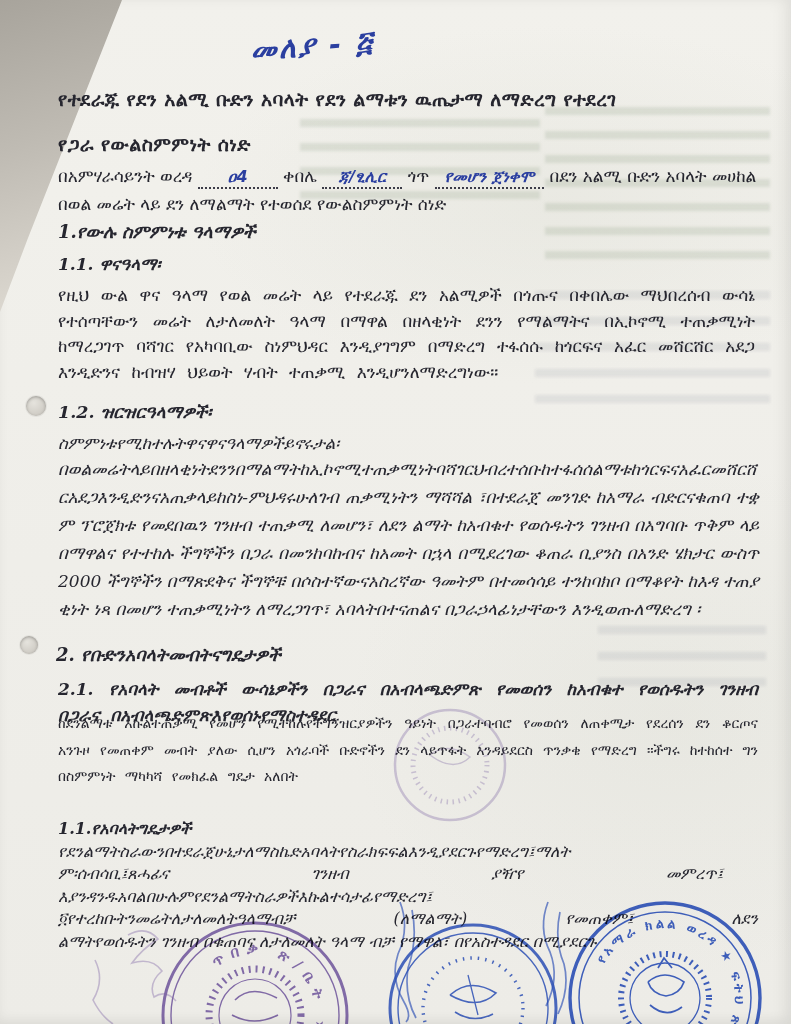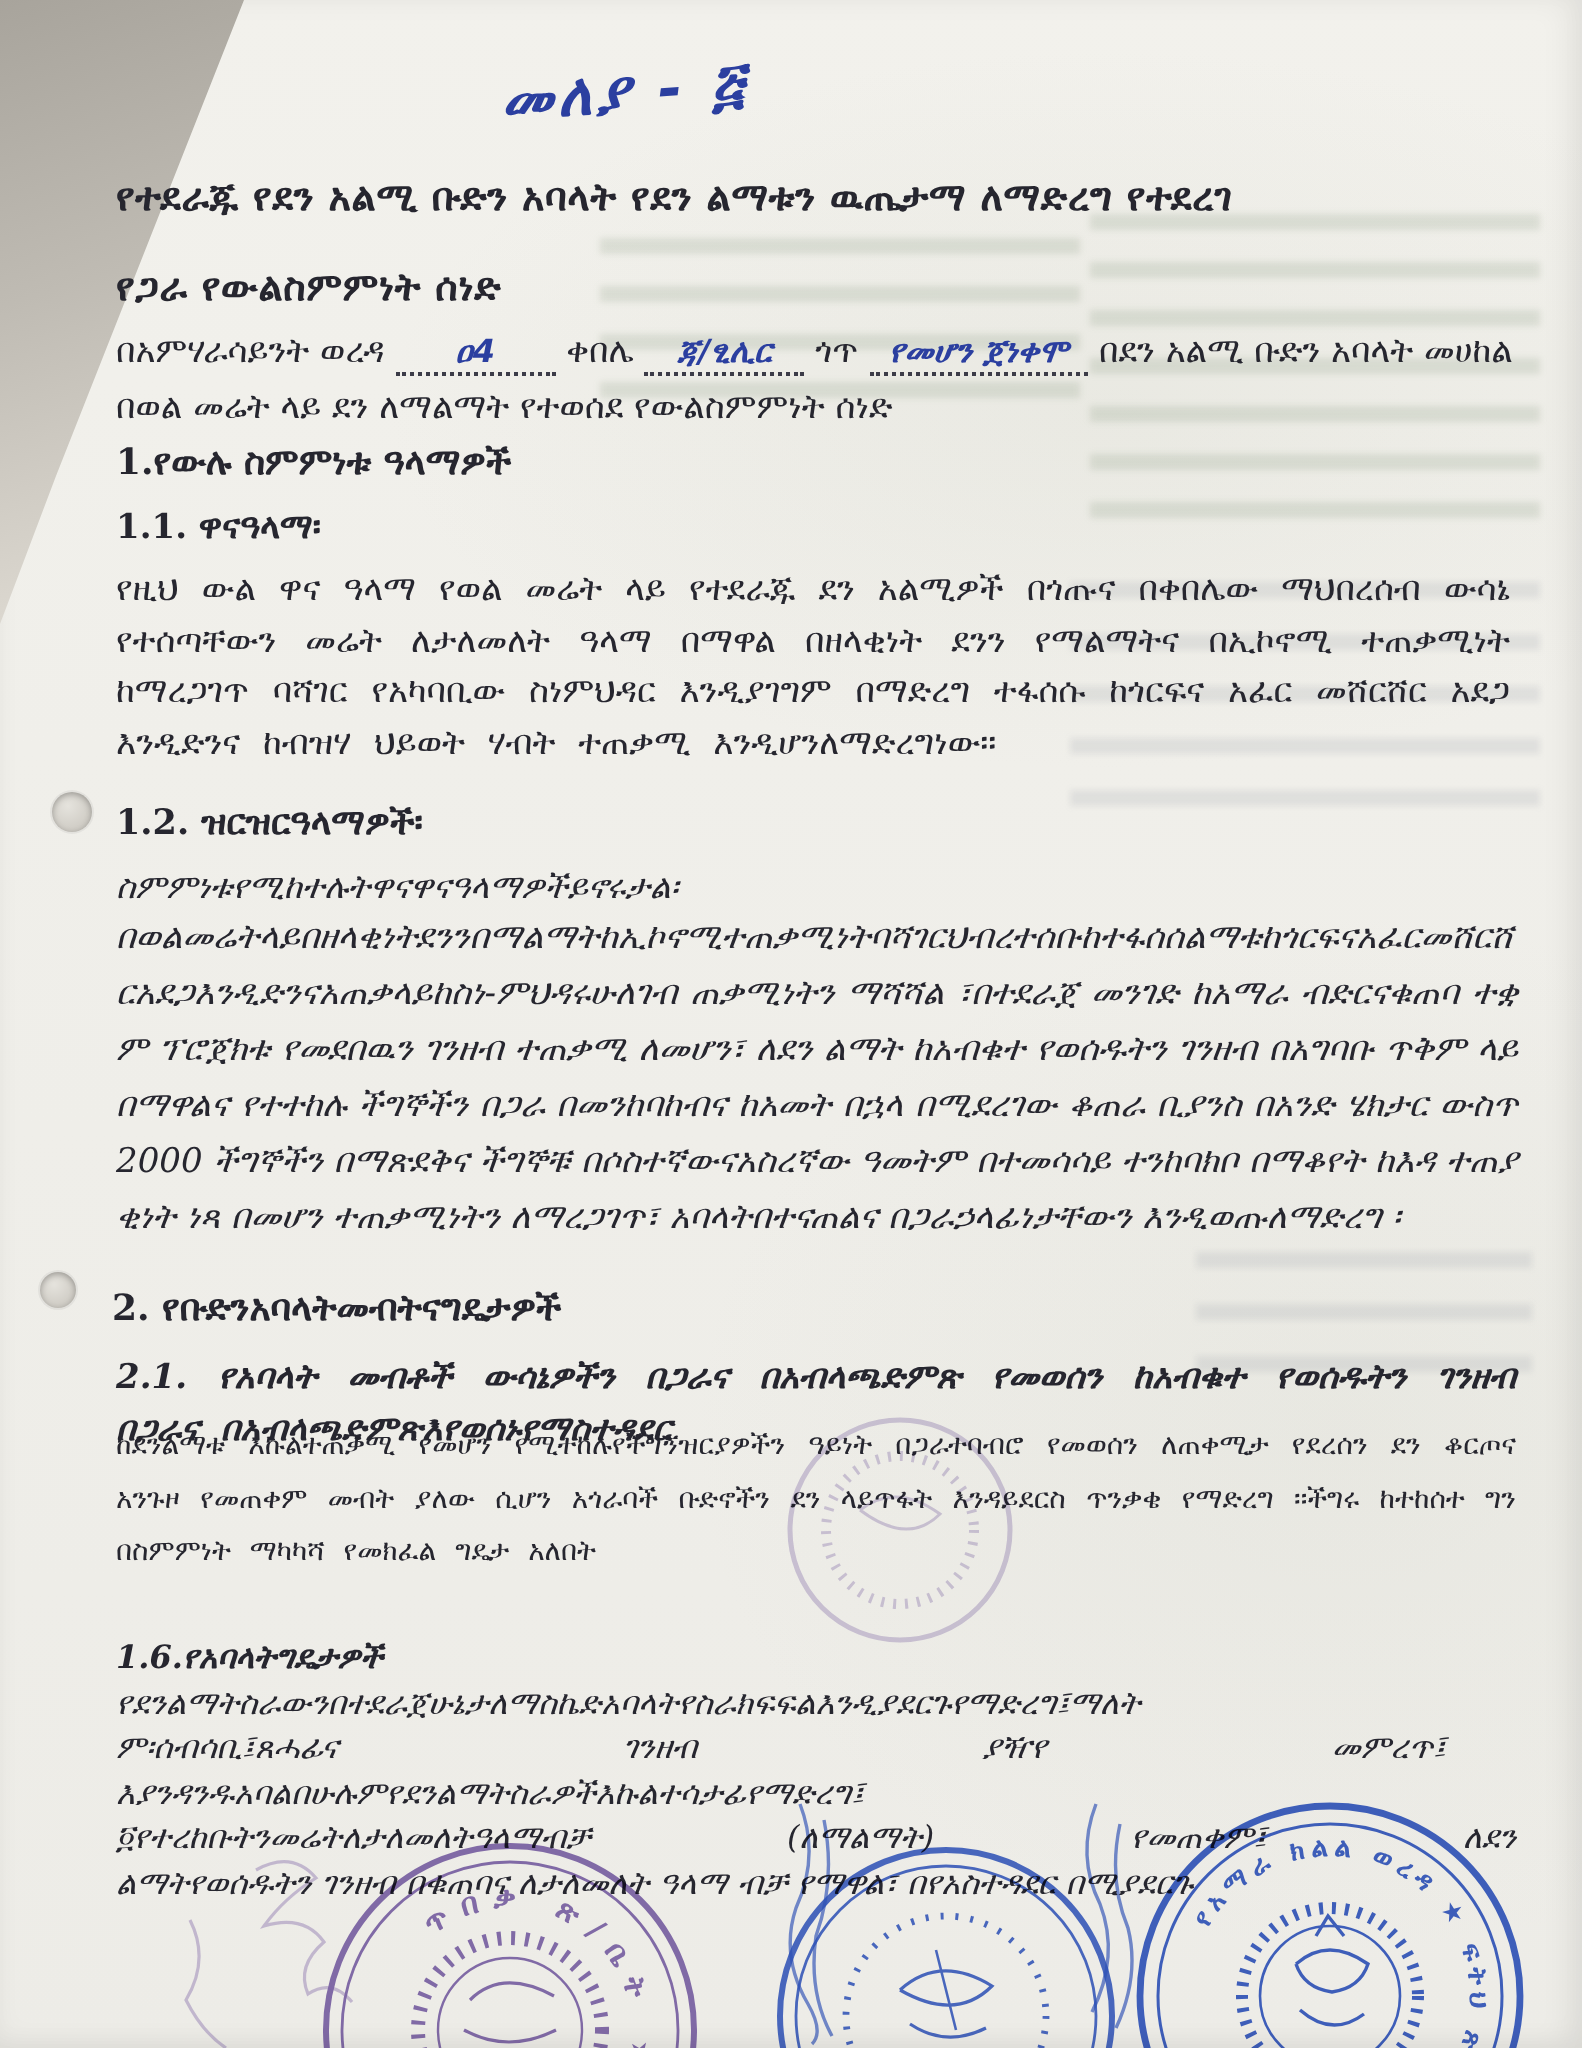--- a/index.html
+++ b/index.html
@@ -27,21 +27,21 @@
   .bleed{position:absolute;filter:blur(1.6px);pointer-events:none;}
   .bleed.green{background:repeating-linear-gradient(to bottom,transparent 0 7px,rgba(108,132,100,.16) 7px 15px,transparent 15px 24px);}
   .bleed.gray{background:repeating-linear-gradient(to bottom,transparent 0 8px,rgba(110,118,135,.12) 8px 16px,transparent 16px 26px);}
   .hand{color:#2b3fa0;font-style:italic;font-family:"DejaVu Sans","Liberation Sans",sans-serif;}
   .hw-top{left:250px;top:22px;width:320px;font-size:29px;transform:rotate(-4deg);letter-spacing:2px;font-weight:bold;}
   .title{left:58px;width:700px;font-weight:bold;font-size:19px;letter-spacing:.4px;}
   .t1{top:88px;} .t2{top:133px;}
   .intro{left:58px;top:162px;width:702px;font-size:17px;line-height:28px;}
   .blank{display:inline-block;border-bottom:2px dotted #3c3c48;padding:0 10px;min-width:60px;text-align:center;line-height:20px;}
   .blank .hand{font-size:16px;font-weight:bold;text-align:center;}
-  .h-bold{font-weight:bold;}
+  .h-bold{font-weight:bold;font-style:italic;}
   .s1{left:58px;top:221px;font-size:18px;}
   .s11{left:58px;top:254px;font-size:17px;text-align:right;}
   .body11{left:58px;top:283px;width:697px;font-size:17px;line-height:25.5px;text-align:justify;word-spacing:6px;}
   .s12{left:58px;top:402px;font-size:17.5px;}
   .s12i{left:58px;top:434px;font-size:16.5px;font-style:italic;}
   .body12{left:58px;top:455px;width:701px;font-size:17px;line-height:28px;text-align:justify;word-break:break-all;font-style:italic;}
   .s2{left:56px;top:644px;font-size:18px;}
   .s21{left:58px;top:676px;width:700px;font-size:17px;line-height:26px;font-weight:bold;font-style:italic;text-align:justify;word-spacing:5px;}
   .body21{left:58px;top:710px;width:700px;font-size:14px;line-height:26.5px;text-align:justify;word-spacing:5px;}
   .s22block{left:58px;top:818px;width:702px;font-size:16px;line-height:22.5px;font-style:italic;}
@@ -87,21 +87,21 @@
 
   <div class="abs h-bold s12">1.2. ዝርዝርዓላማዎች፡</div>
   <div class="abs s12i">ስምምነቱየሚከተሉትዋናዋናዓላማዎችይኖሩታል፡</div>
   <div class="abs body12">በወልመሬትላይበዘላቂነትደንንበማልማትከኢኮኖሚተጠቃሚነትባሻገርህብረተሰቡከተፋሰሰልማቱከጎርፍናአፈርመሸርሸርአደጋእንዲድንናአጠቃላይከስነ-ምህዳሩሁለገብ ጠቃሚነትን ማሻሻል ፣በተደራጀ መንገድ ከአማራ ብድርናቁጠባ ተቋም ፕሮጀክቱ የመደበዉን ገንዘብ ተጠቃሚ ለመሆን፣ ለደን ልማት ከአብቁተ የወሰዱትን ገንዘብ በአግባቡ ጥቅም ላይ በማዋልና የተተከሉ ችግኞችን በጋራ በመንከባከብና ከአመት በኋላ በሚደረገው ቆጠራ ቢያንስ በአንድ ሄክታር ውስጥ 2000 ችግኞችን በማጽደቅና ችግኞቹ በሶስተኛውናአስረኛው ዓመትም በተመሳሳይ ተንከባክቦ በማቆየት ከእዳ ተጠያቂነት ነጻ በመሆን ተጠቃሚነትን ለማረጋገጥ፣ አባላትበተናጠልና በጋራኃላፊነታቸውን እንዲወጡለማድረግ ፡</div>
 
   <div class="abs h-bold s2">2. የቡድንአባላትመብትናግዴታዎች</div>
   <div class="abs s21">2.1. የአባላት መብቶች ውሳኔዎችን በጋራና በአብላጫድምጽ የመወሰን ከአብቁተ የወሰዱትን ገንዘብ በጋራና በአብላጫድምጽእየወሰኑየማስተዳደር</div>
   <div class="abs body21">ከደንልማቱ እኩልተጠቃሚ የመሆን የሚተከሉየችግኝዝርያዎችን ዓይነት በጋራተባብሮ የመወሰን ለጠቀሚታ የደረሰን ደን ቆርጦና አንጉዞ የመጠቀም መብት ያለው ሲሆን አጎራባች ቡድኖችን ደን ላይጥፋት እንዳይደርስ ጥንቃቄ የማድረግ ፡፡ችግሩ ከተከሰተ ግን በስምምነት ማካካሻ የመክፈል ግዴታ አለበት</div>
 
   <div class="abs s22block">
-    <div class="s22h">1.6.የአባላትግዴታዎች</div>
+    <div class="s22h">1.1.የአባላትግዴታዎች</div>
     <div>የደንልማትስራውንበተደራጀሁኔታለማስኬድአባላትየስራክፍፍልእንዲያደርጉየማድረግ፤ማለት</div>
     <div class="spread">
       <span>ም፡ሰብሳቢ፤ጸሓፊና</span>
       <span>ገንዘብ</span>
       <span>ያዥየ</span>
       <span>መምረጥ፤</span>
     </div>
     <div>እያንዳንዱአባልበሁሉምየደንልማትስራዎችእኩልተሳታፊየማድረግ፤</div>
     <div class="spread spread4">
       <span>፬የተረከቡትንመሬትለታለመለትዓላማብቻ</span>

